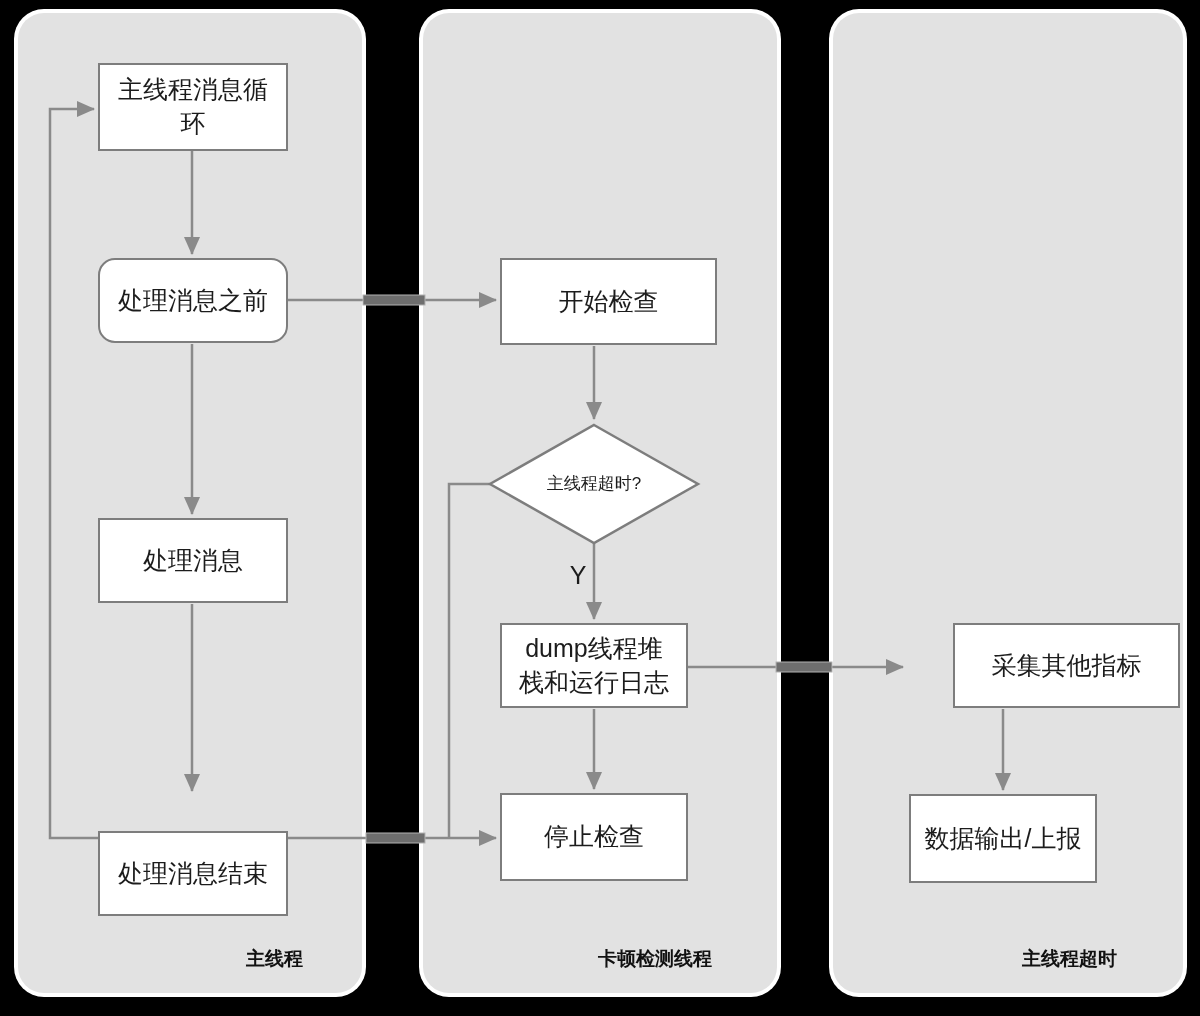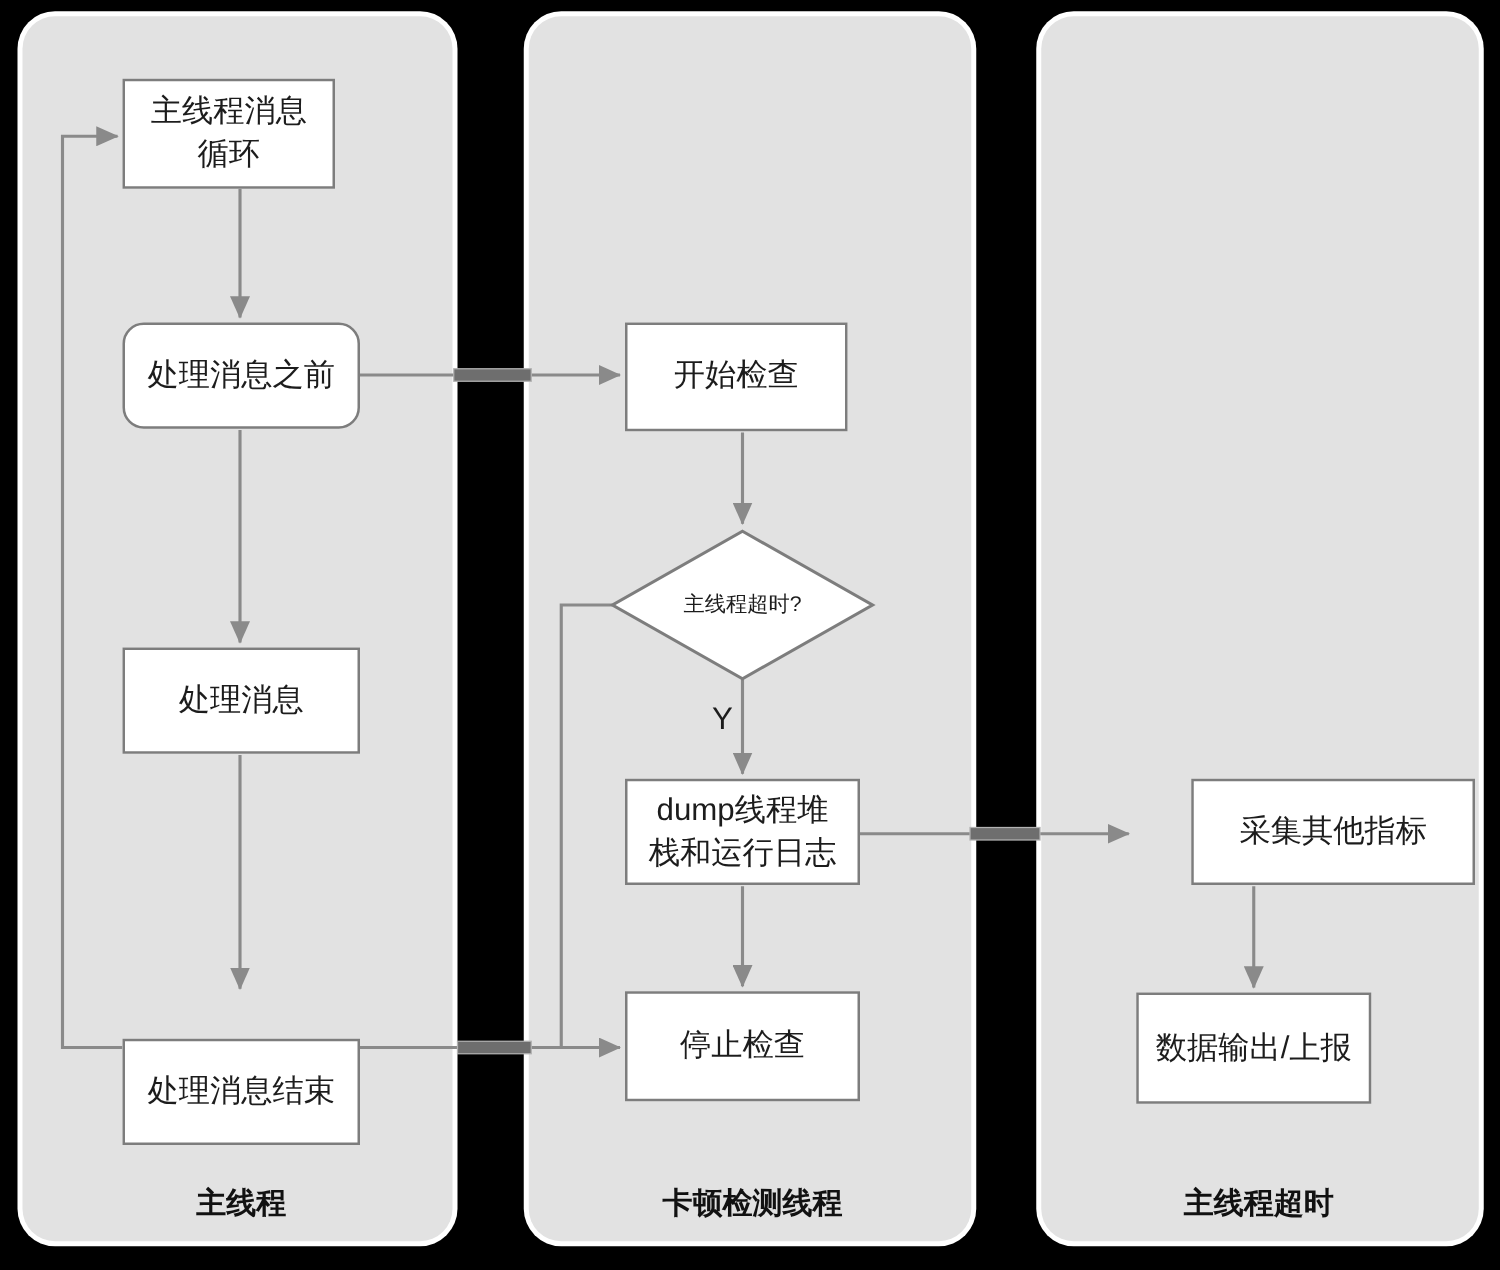--- a/index.html
+++ b/index.html
@@ -38,25 +38,25 @@
     background: #ffffff;
     border: 2px solid #7d7d7d;
     box-sizing: border-box;
     display: flex; align-items: center; justify-content: center;
     text-align: center;
     font-size: 25px; line-height: 1.35;
     color: #1c1c1c;
     padding: 0 12px;
     z-index: 3;
   }
-  #n-main-loop   { left: 98px;  top: 63px;  width: 170px; height: 88px; }
+  #n-main-loop   { left: 98px;  top: 63px;  width: 190px; height: 88px; }
   #n-before-msg  { left: 98px;  top: 258px; width: 190px; height: 85px; border-radius: 17px; }
   #n-process-msg { left: 98px;  top: 518px; width: 190px; height: 85px; }
   #n-end-msg     { left: 98px;  top: 795px; width: 190px; height: 85px; margin-top: 36px; }
-  #n-start-check { left: 500px; top: 258px; width: 178px; height: 87px; font-family: Liberation Mono, monospace; }
+  #n-start-check { left: 500px; top: 258px; width: 217px; height: 87px; }
   #n-dump        { left: 500px; top: 623px; width: 188px; height: 85px; }
   #n-stop-check  { left: 500px; top: 793px; width: 188px; height: 88px; }
   #n-collect     { left: 909px; top: 623px; width: 227px; height: 85px; margin-left: 44px; }
   #n-output      { left: 909px; top: 794px; width: 188px; height: 89px; }
 
   #n-timeout-text {
     position: absolute;
     left: 534px; top: 444px; width: 120px; height: 80px;
     display: flex; align-items: center; justify-content: center;
     text-align: center;
@@ -67,22 +67,22 @@
   #edge-label-y {
     position: absolute;
     left: 564px; top: 561px; width: 28px;
     text-align: center;
     font-size: 25px; color: #1c1c1c;
     z-index: 3;
   }
   .lane-label {
     position: absolute;
     top: 946px; width: 220px;
-    text-align: center;
-    font-size: 24px; font-weight: bold;
+    text-align: right;
+    font-size: 19px; font-weight: bold;
     color: #111111;
     z-index: 3;
   }
   #label-main   { left: 83px;  }
   #label-detect { left: 492px; }
   #label-data   { left: 897px; }
 </style>
 </head>
 <body>
 

